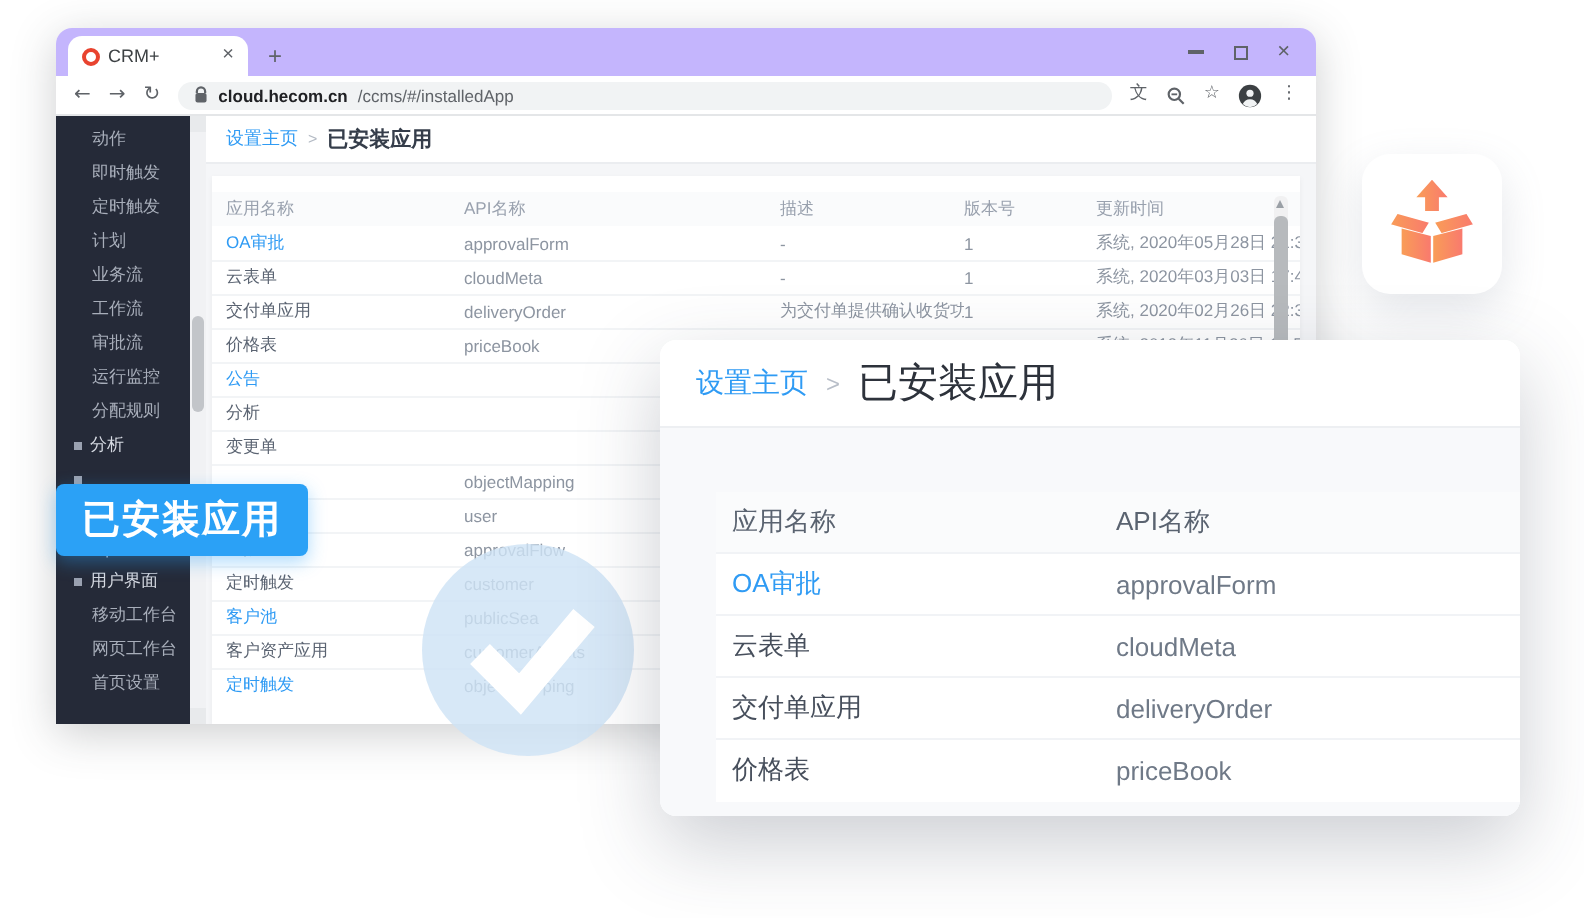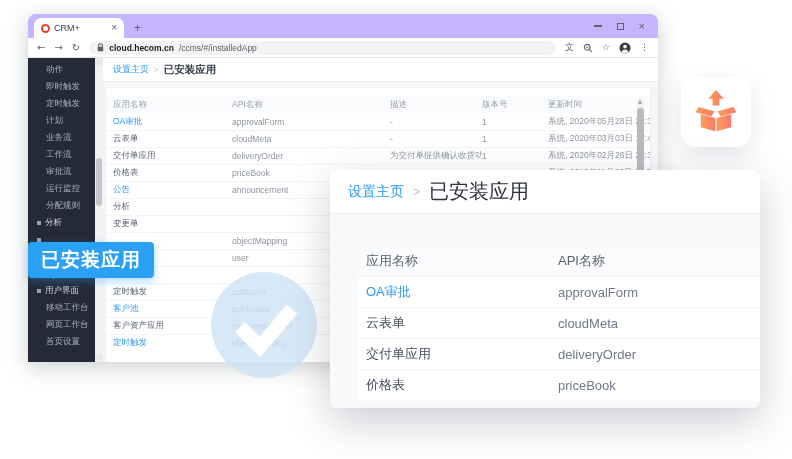--- a/index.html
+++ b/index.html
@@ -274,21 +274,20 @@
             </div>
             <div class="t-row">
               <span class="c-name">价格表</span>
               <span class="c-api">priceBook</span>
               <span class="c-desc">-</span>
               <span class="c-ver">1</span>
               <span class="c-time">系统, 2019年11月26日 15:58</span>
             </div>
             <div class="t-row">
               <span class="c-name link">公告</span>
-              <span class="c-api">announcement</span>
               <span class="c-desc"></span>
               <span class="c-ver"></span>
               <span class="c-time"></span>
             </div>
             <div class="t-row">
               <span class="c-name">分析</span>
               <span class="c-desc"></span>
               <span class="c-ver"></span>
               <span class="c-time"></span>
             </div>
@@ -307,20 +306,21 @@
             </div>
             <div class="t-row">
               <span class="c-name"></span>
               <span class="c-api">user</span>
               <span class="c-desc"></span>
               <span class="c-ver"></span>
               <span class="c-time"></span>
             </div>
             <div class="t-row">
               <span class="c-name">审批流</span>
+              <span class="c-api">approvalFlow</span>
               <span class="c-desc"></span>
               <span class="c-ver"></span>
               <span class="c-time"></span>
             </div>
             <div class="t-row">
               <span class="c-name">定时触发</span>
               <span class="c-api">customer</span>
               <span class="c-desc"></span>
               <span class="c-ver"></span>
               <span class="c-time"></span>

